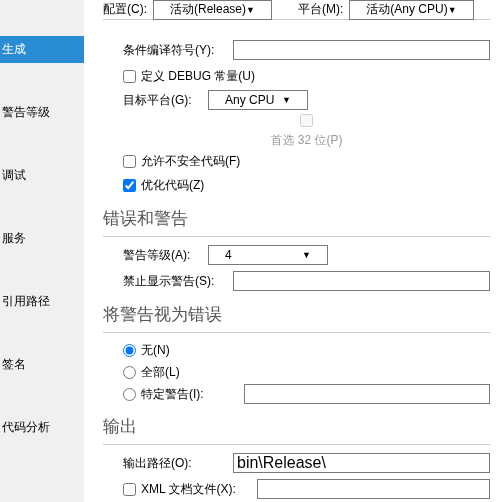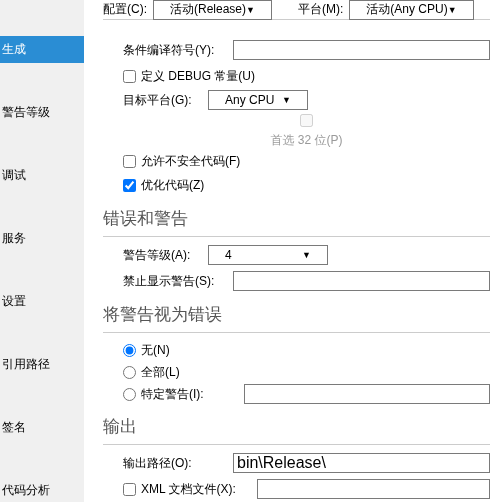--- a/index.html
+++ b/index.html
@@ -128,21 +128,20 @@
 </style>
 </head>
 <body>
 
 <div class="root">
   <div class="sidebar">
     <div class="sidebar-item active"><span>生成</span></div>
     <div class="sidebar-item"><span>警告等级</span></div>
     <div class="sidebar-item"><span>调试</span></div>
     <div class="sidebar-item"><span>服务</span></div>
-    <div class="sidebar-item"><span>设置</span></div>
     <div class="sidebar-item"><span>引用路径</span></div>
     <div class="sidebar-item"><span>签名</span></div>
     <div class="sidebar-item"><span>代码分析</span></div>
   </div>
 
   <div class="main">
 
     <div class="toprow">
       <span class="lbl">配置(C):</span>
       <div class="combo">

